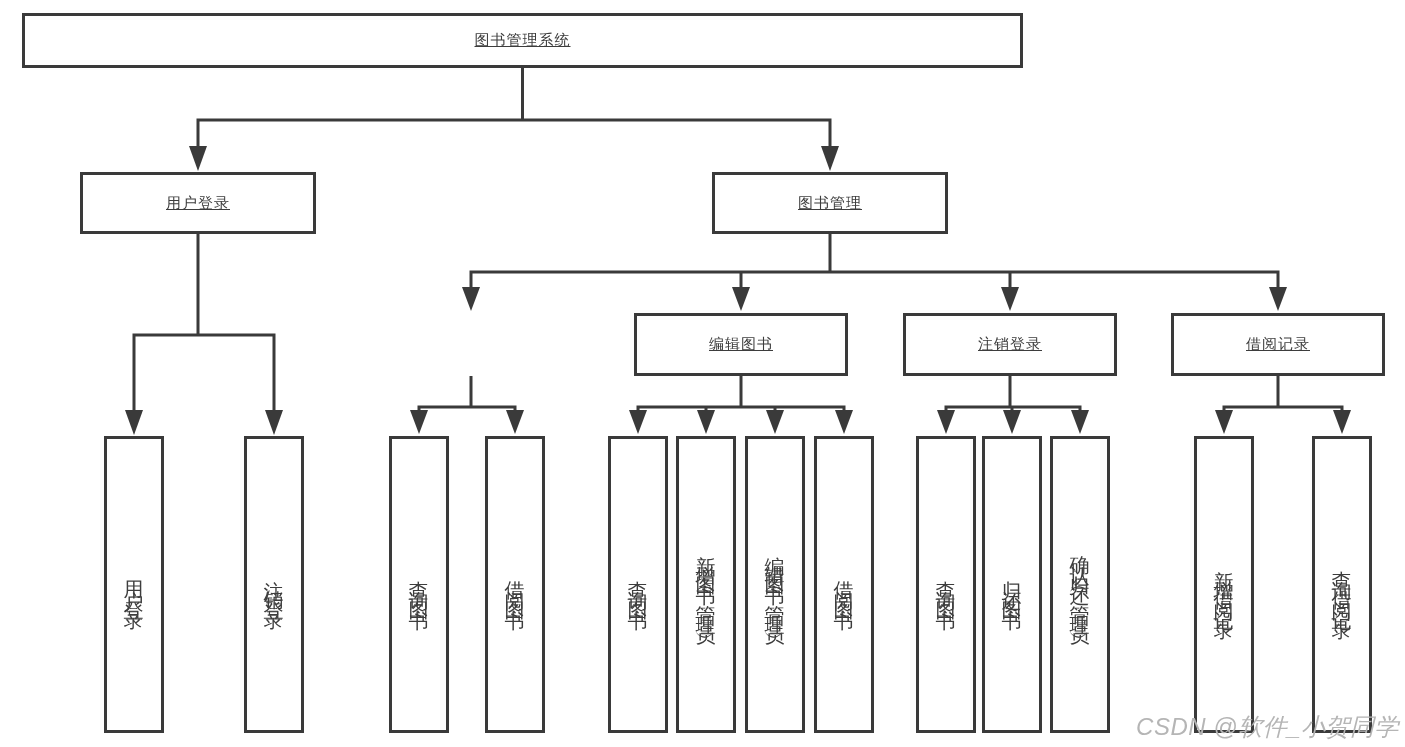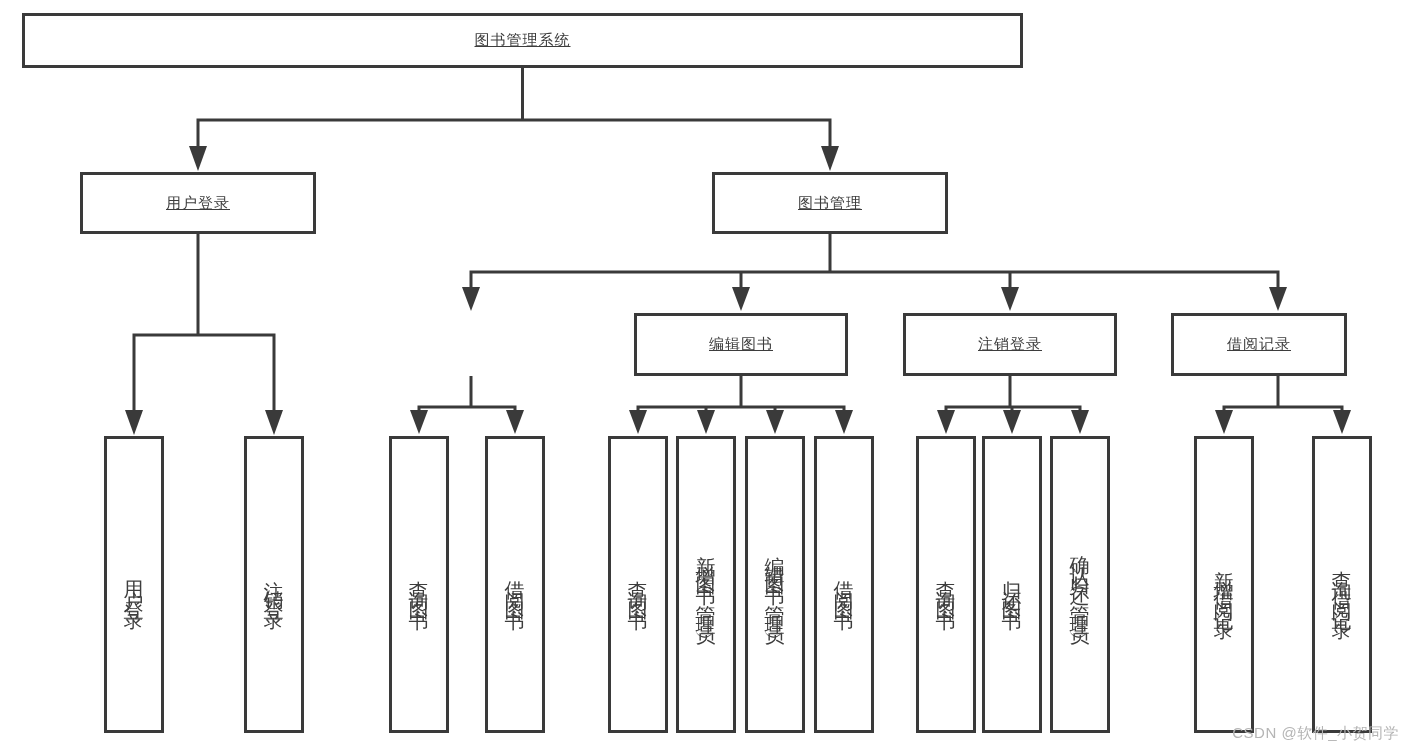--- a/index.html
+++ b/index.html
@@ -45,24 +45,25 @@
     font-size:20px;
     letter-spacing:10px;
     line-height:1;
     white-space:nowrap;
   }
   #watermark{
     position:absolute;
     right:6px;
     bottom:4px;
     z-index:2;
-    font-size:15px;
+    font-size:24px;
     color:var(--watermark);
     letter-spacing:0.5px;
     white-space:nowrap;
+    font-style:italic;
   }
 </style>
 </head>
 <body>
 
 <div id="stage">
 
   <svg id="edges" width="1405" height="747" viewBox="0 0 1405 747">
 
     <g>
@@ -123,21 +124,21 @@
   <div class="box h" style="left:712px;top:172px;width:236px;height:62px">
     <span>图书管理</span>
   </div>
 
   <div class="box h" style="left:634px;top:313px;width:214px;height:63px">
     <span>编辑图书</span>
   </div>
   <div class="box h" style="left:903px;top:313px;width:214px;height:63px">
     <span>注销登录</span>
   </div>
-  <div class="box h" style="left:1171px;top:313px;width:176px;height:63px">
+  <div class="box h" style="left:1171px;top:313px;width:214px;height:63px">
     <span>借阅记录</span>
   </div>
 
   <div class="box v" style="left:104px;top:436px;width:60px;height:297px">
     <span>用户登录</span>
   </div>
   <div class="box v" style="left:244px;top:436px;width:60px;height:297px">
     <span>注销登录</span>
   </div>
 

